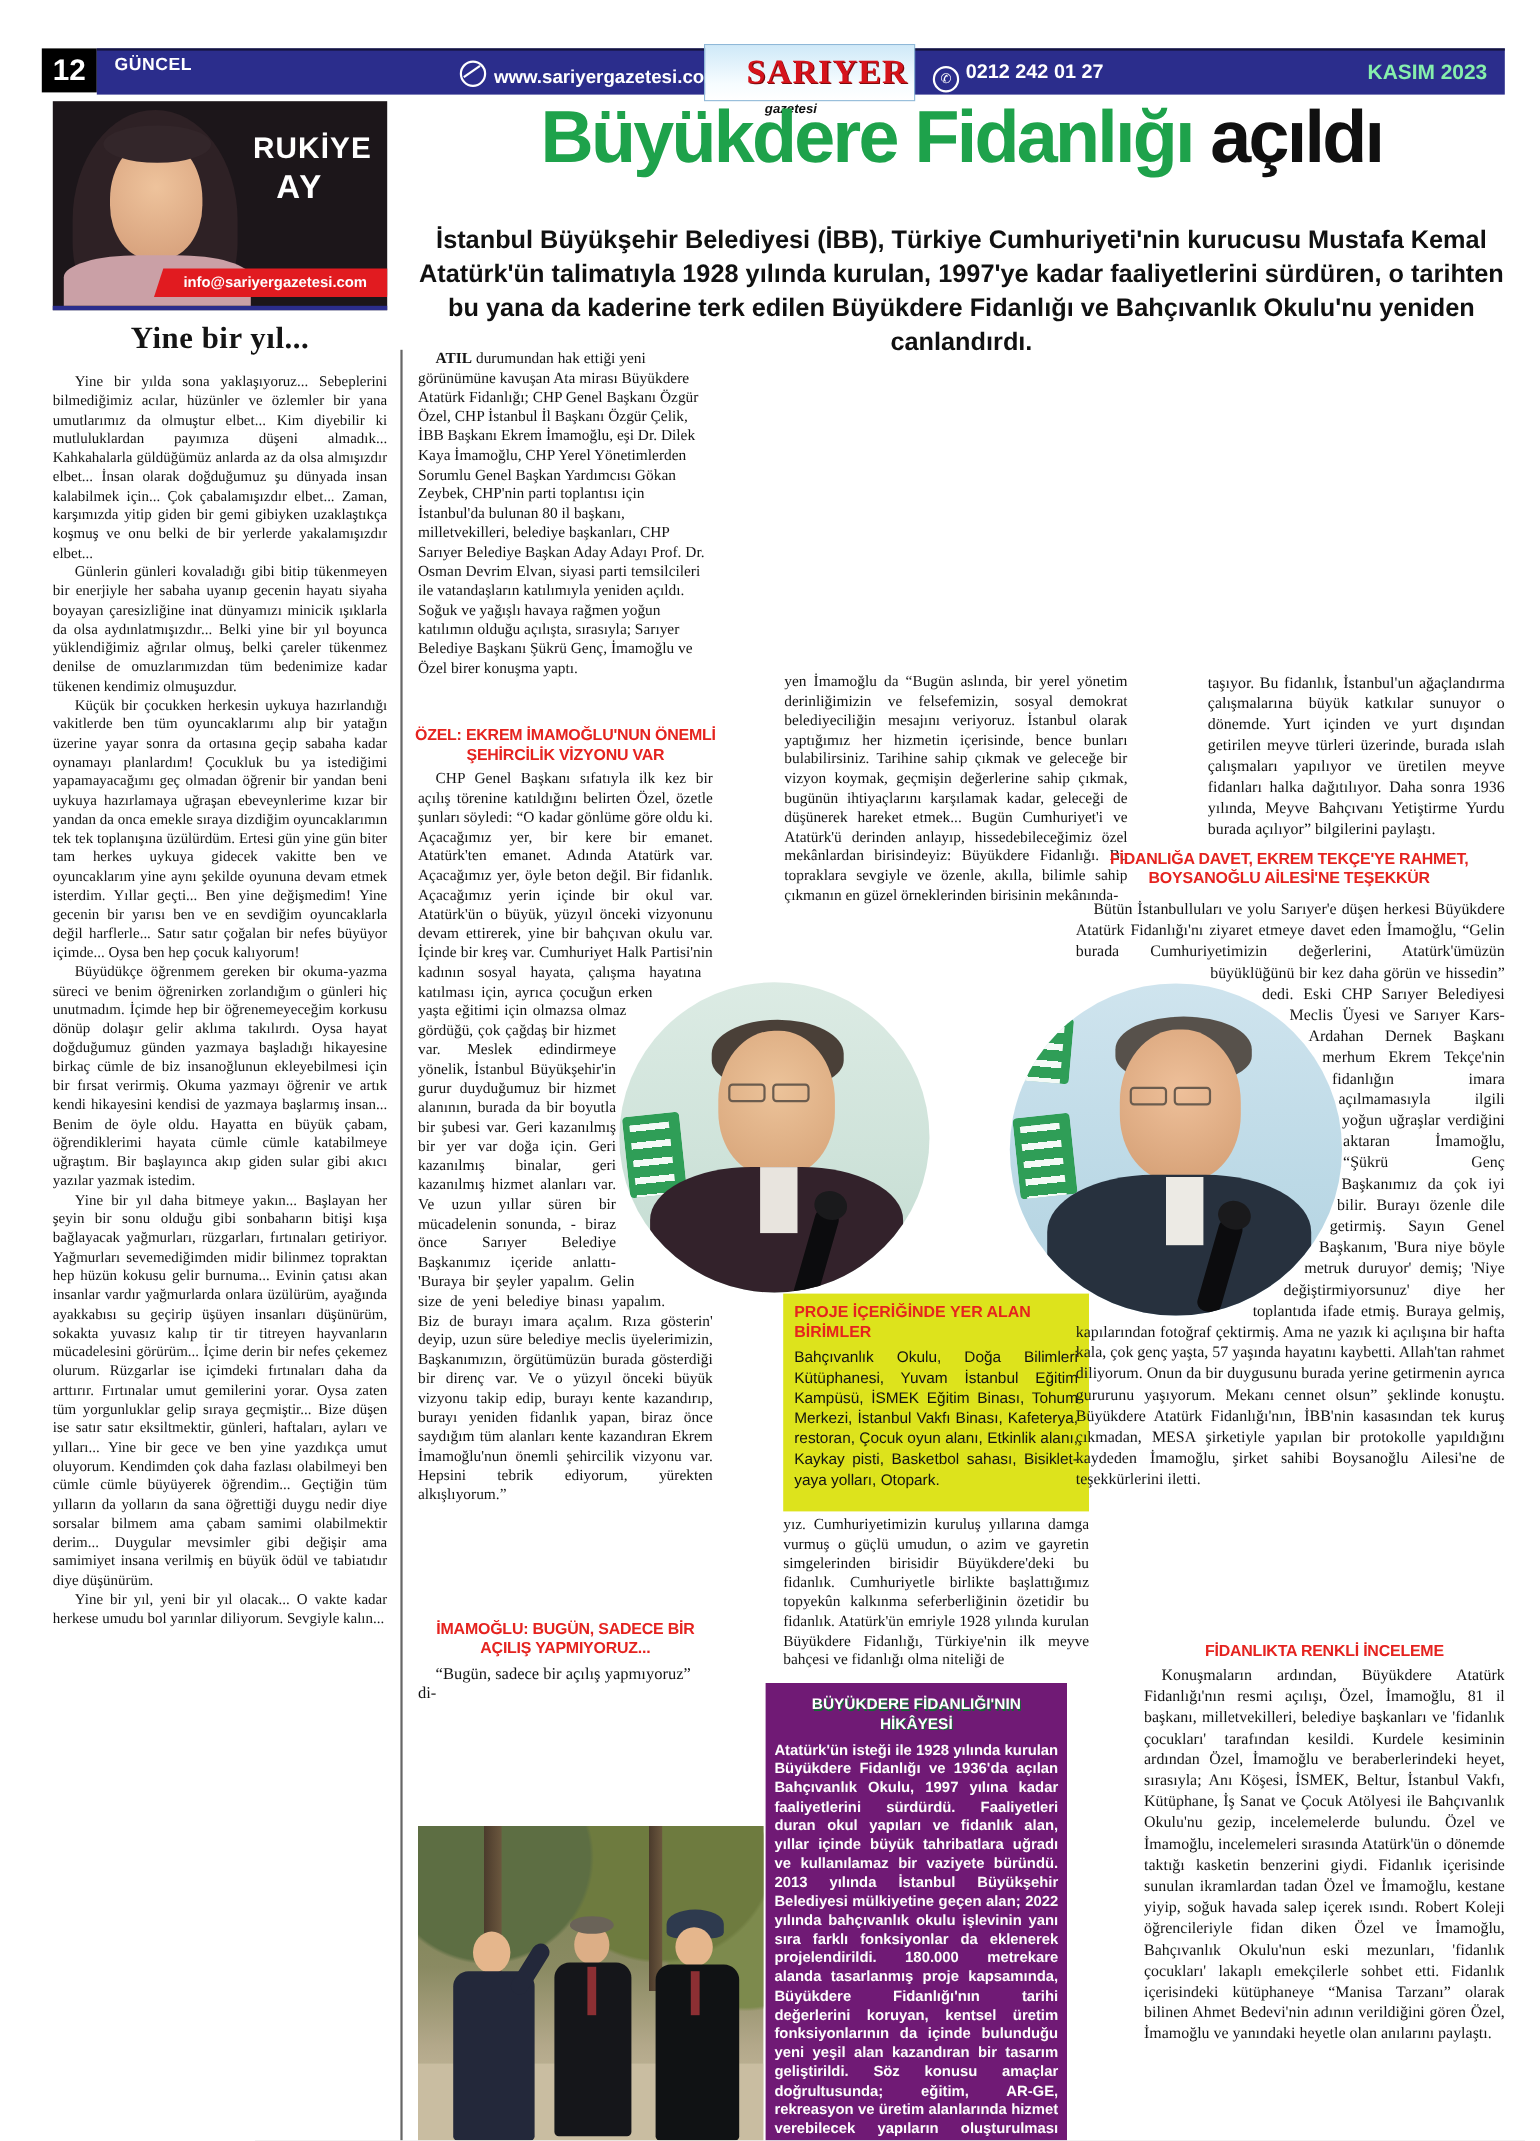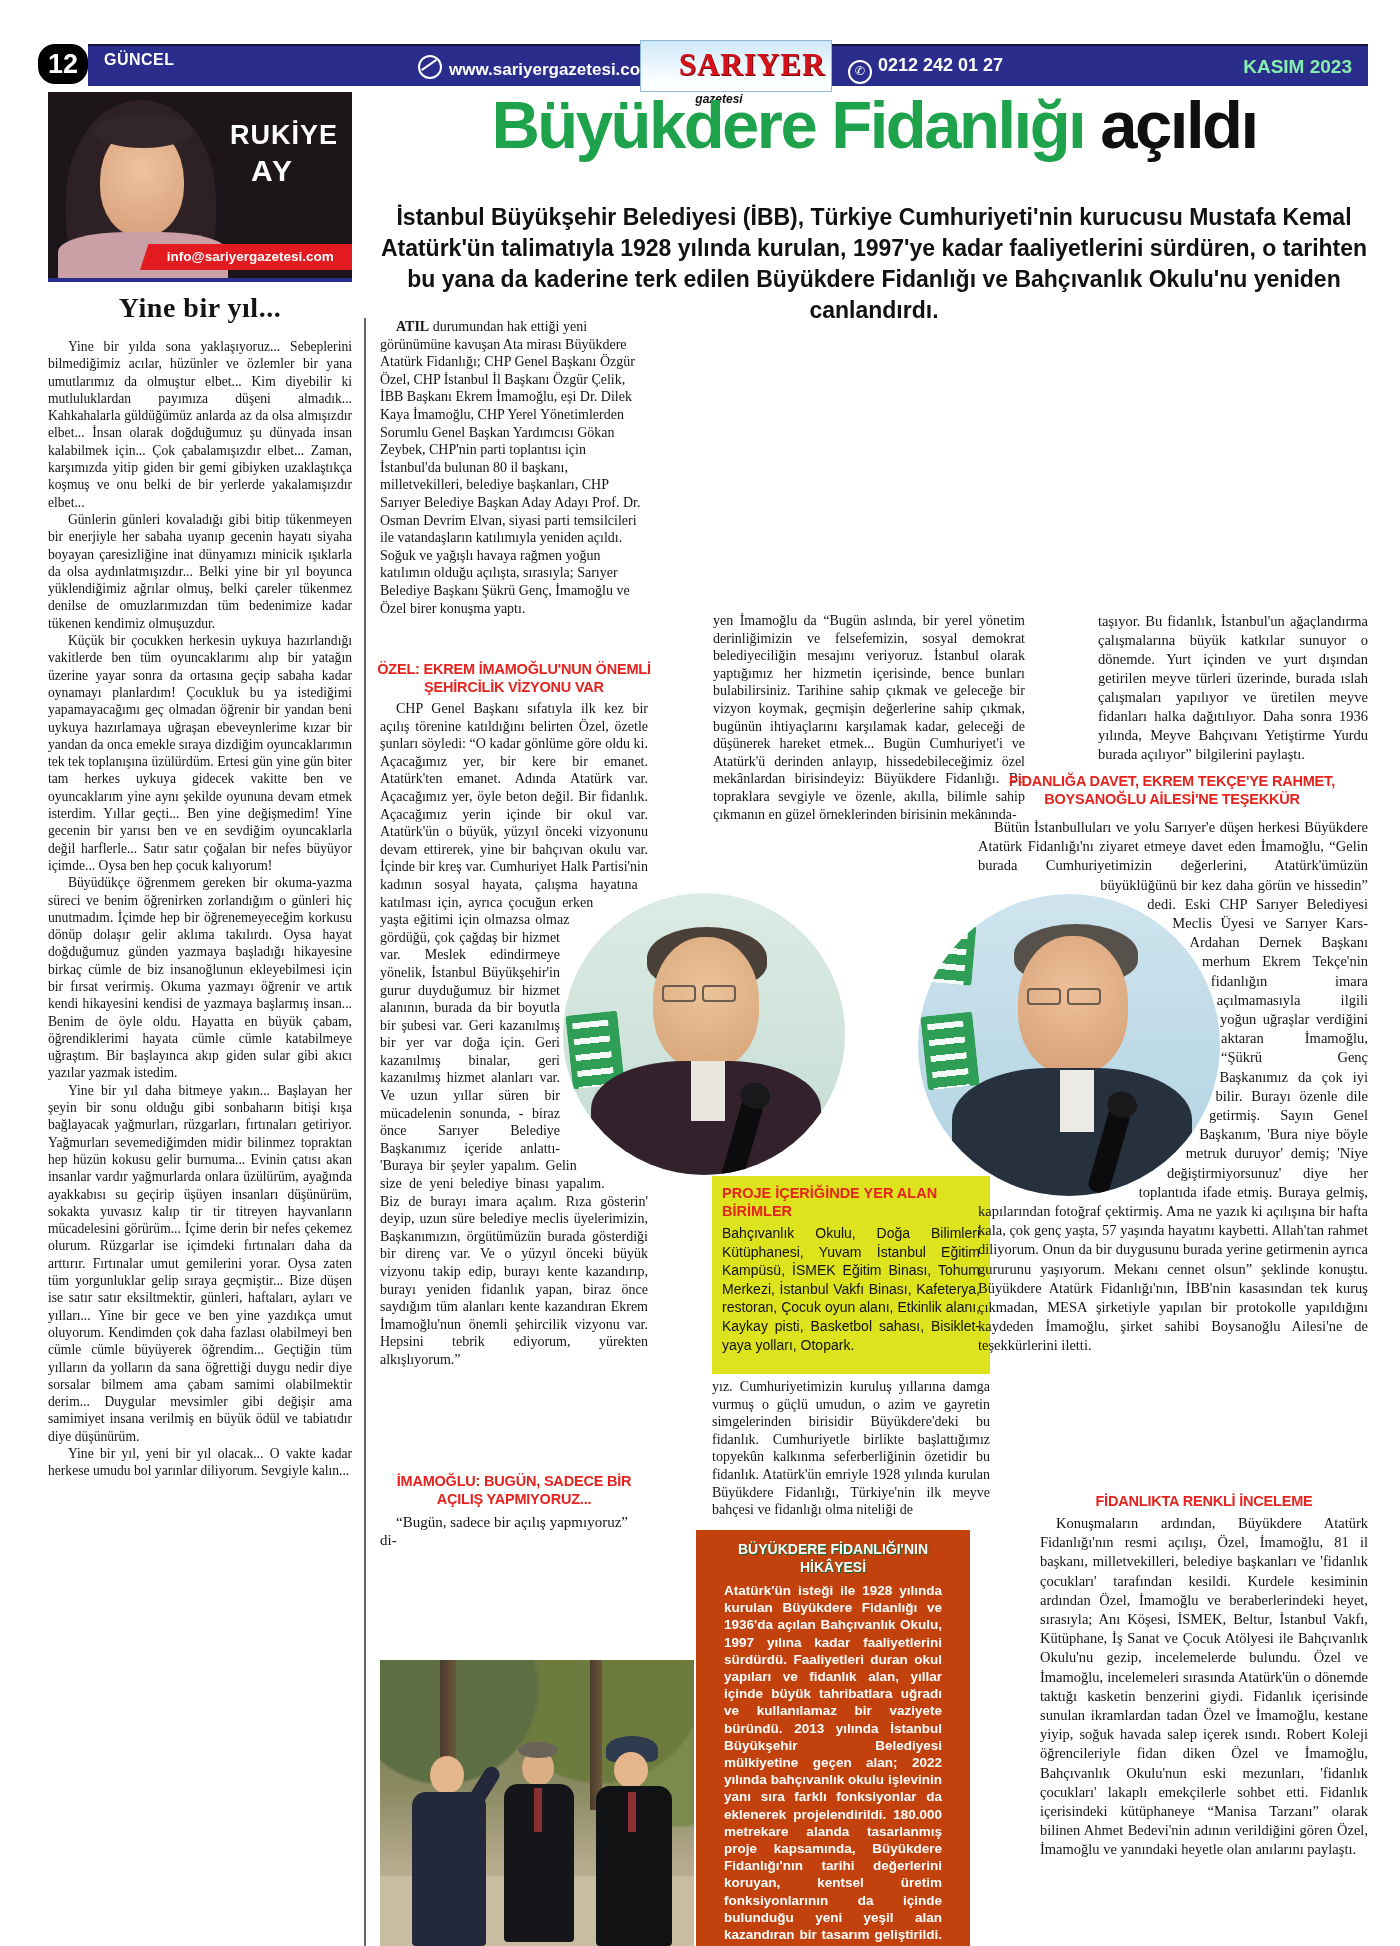--- a/index.html
+++ b/index.html
@@ -5,21 +5,21 @@
   html,body{margin:0;padding:0;background:#e8e8e8;}
   #page{position:relative;width:1400px;height:1946px;background:#fff;overflow:hidden;
         font-family:"Liberation Serif","DejaVu Serif",serif;color:#141414;}
   .abs{position:absolute;}
   .sans{font-family:"Liberation Sans","DejaVu Sans",sans-serif;}
   .just{text-align:justify;}
   .clip{overflow:hidden;}
 
   
   .hdr-num{left:38px;top:44px;width:50px;height:40px;background:#000;color:#fff;
-           font:bold 27px/40px "Liberation Sans",sans-serif;text-align:center;border-radius:17px;}
+           font:bold 27px/40px "Liberation Sans",sans-serif;text-align:center;}
   .hdr-bar{left:88px;top:44px;width:1280px;height:40px;background:#2b2d8c;border-top:2px solid #14143c;}
   .hdr-section{position:absolute;left:16px;top:5px;color:#fff;font-weight:bold;font-size:16px;letter-spacing:.5px;}
   .hdr-web{position:absolute;left:330px;top:9px;color:#fff;font-weight:bold;font-size:17px;}
   .globe{display:inline-block;width:20px;height:20px;border:2px solid #fff;border-radius:50%;
          vertical-align:-4px;margin-right:7px;position:relative;}
   .globe::before{content:"";position:absolute;left:8px;top:-1px;width:2px;height:18px;background:#fff;transform:rotate(55deg);}
   .logo-box{position:absolute;left:552px;top:-6px;width:158px;height:50px;
             background:linear-gradient(180deg,#cfe9f8 0%,#f6fcff 70%,#ffffff 100%);
             border:1px solid #8fb8d8;text-align:center;padding-left:32px;}
   .logo-word{font-family:"Liberation Serif",serif;font-weight:bold;font-size:31px;line-height:48px;
@@ -72,21 +72,21 @@
   .h-davet{left:975px;top:772px;width:394px;}
   .p-davet{left:978px;top:818px;width:390px;height:668px;font-size:14.5px;line-height:19.2px;}
   .sp-dav{float:left;width:244px;height:382px;shape-outside:circle(155px at 88px 228px);margin-top:0;}
   .h-ince{left:1040px;top:1492px;width:328px;}
   .p-ince{left:1040px;top:1514px;width:328px;height:430px;font-size:14.5px;line-height:19.2px;}
 
   
   .box-proj{left:712px;top:1176px;width:278px;height:198px;background:#dde31c;padding:8px 10px;box-sizing:border-box;}
   .box-proj-title{color:#e5231f;font:bold 14.5px/18px "Liberation Sans",sans-serif;margin-bottom:4px;}
   .box-proj-body{font:14px/18.6px "Liberation Sans",sans-serif;text-align:justify;color:#111;}
-  .box-story{left:696px;top:1530px;width:274px;height:416px;background:#c2410c;padding:10px 28px;box-sizing:border-box;}
+  .box-story{left:696px;top:1530px;width:274px;height:416px;background:#701a75;padding:10px 8px;box-sizing:border-box;}
   .box-story-title{color:#fff;font:bold 14px/18px "Liberation Sans",sans-serif;text-align:center;margin-bottom:6px;
                    text-shadow:1px 1px 0 #136a35;}
   .box-story-body{color:#fff;font:bold 13.5px/17.2px "Liberation Sans",sans-serif;text-align:justify;}
 
   
   .ph-cer{left:660px;top:318px;width:708px;height:290px;background:
           radial-gradient(circle at 15% 10%,#43131c 0%,transparent 30%),
           radial-gradient(circle at 85% 8%,#4a131c 0%,transparent 28%),
           linear-gradient(180deg,#15182a 0%,#10131f 60%,#0b0d16 100%);overflow:hidden;}
   .cer-top{position:absolute;left:0;top:6px;width:100%;text-align:center;color:#dfe5ea;

